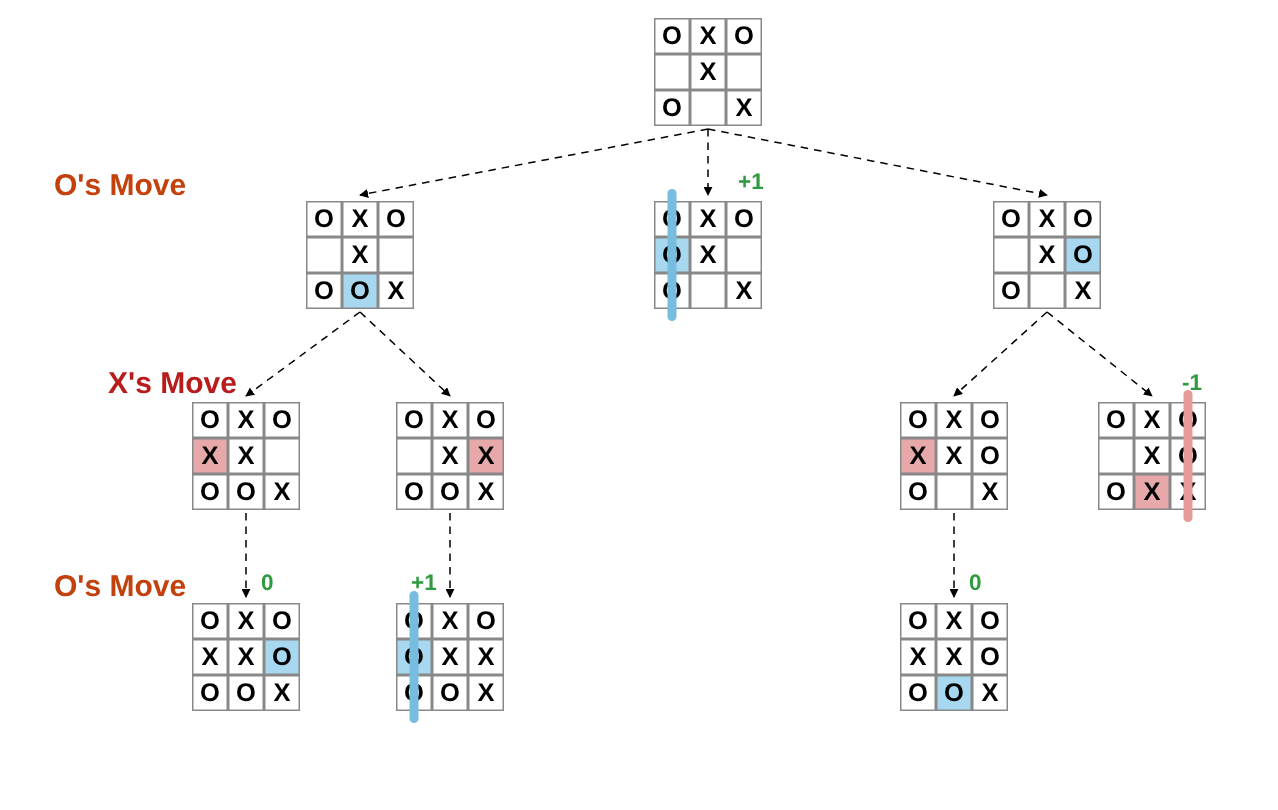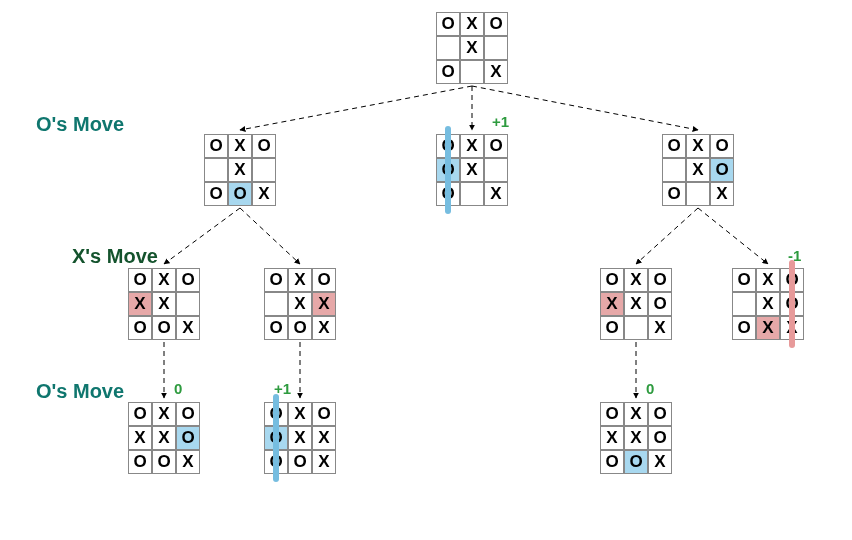--- a/index.html
+++ b/index.html
@@ -12,22 +12,22 @@
     position: relative;
     overflow: hidden;
   }
   .stage { position: absolute; inset: 0; }
   .label {
     position: absolute;
     font-weight: 700;
     font-size: 20px;
     white-space: nowrap;
   }
-  .label.blue { color: #0f766e; }
-  .label.red  { color: #14532d; }
+  .label.blue { color: #c2410c; }
+  .label.red  { color: #b91c1c; }
   .score {
     position: absolute;
     font-weight: 700;
     font-size: 15px;
     color: #2e9b3f;
   }
   .board {
     position: absolute;
     display: grid;
     grid-template-columns: repeat(3, 1fr);

